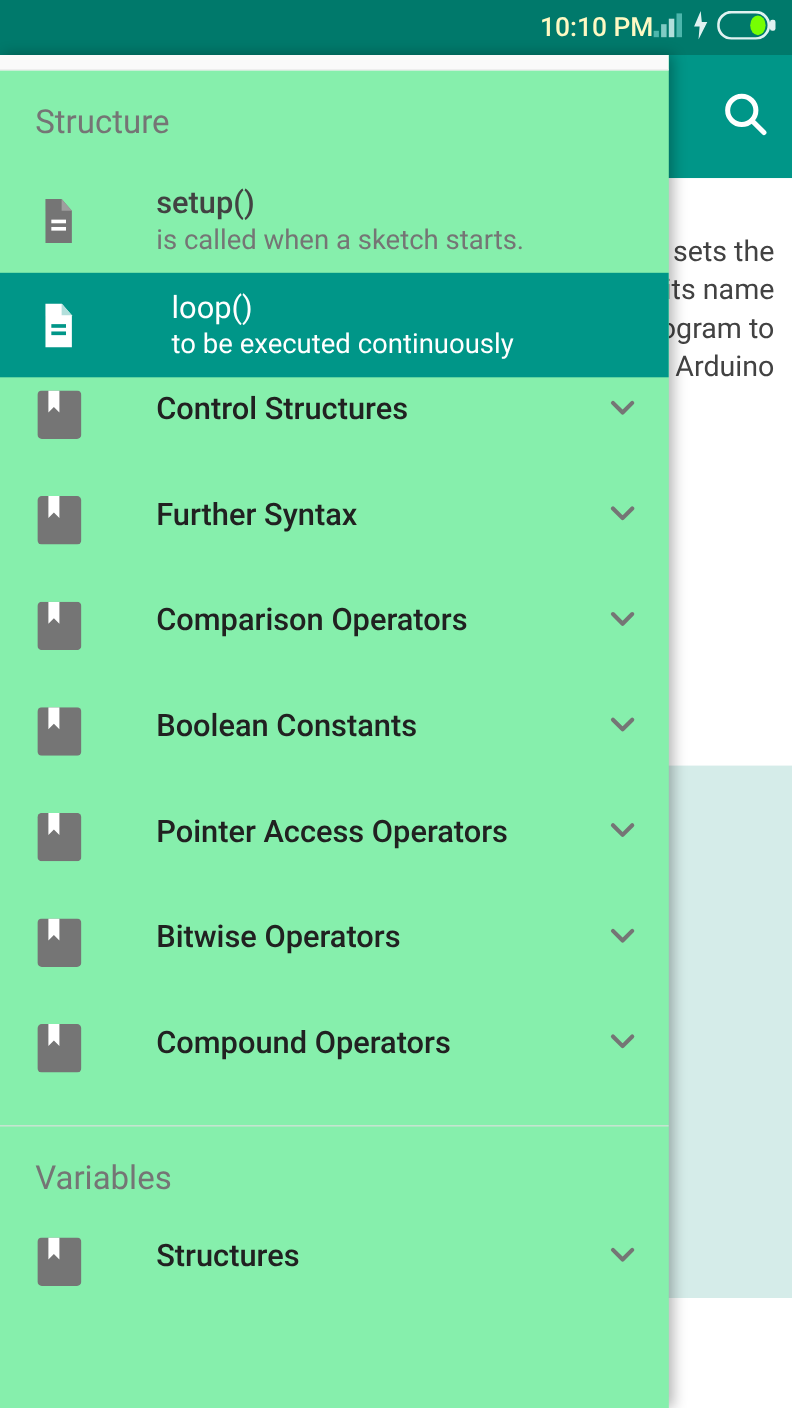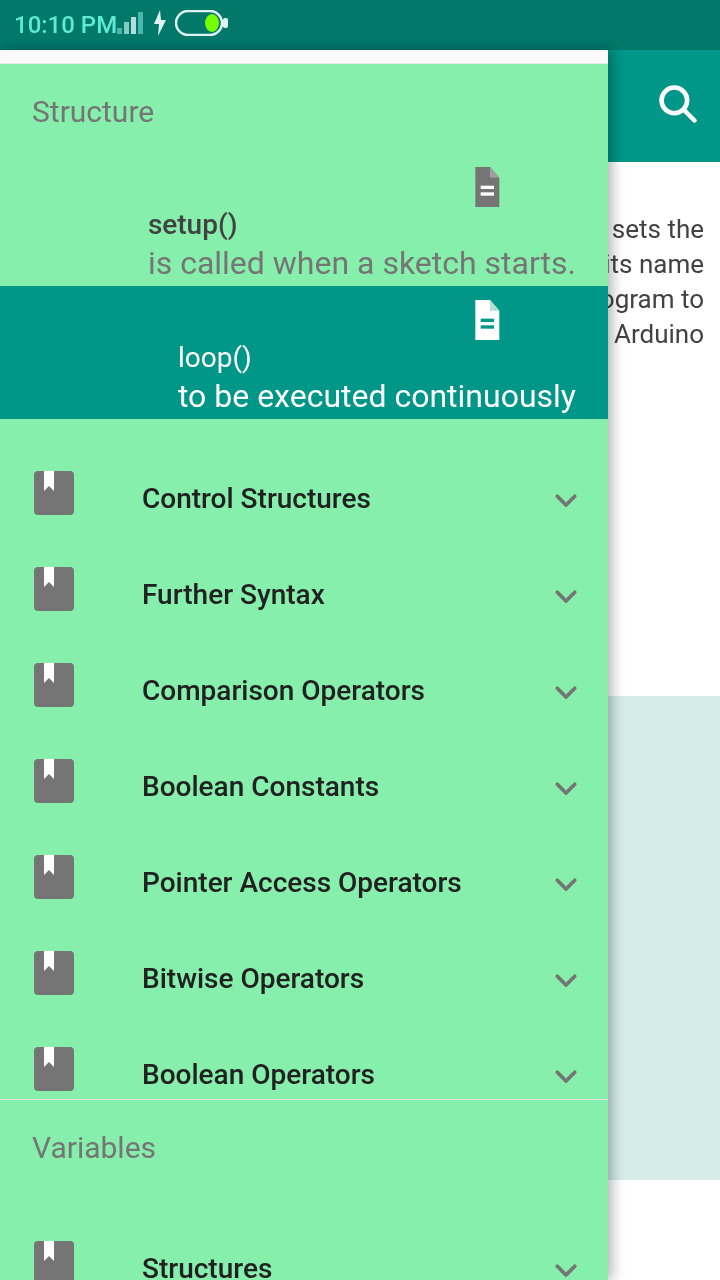--- a/index.html
+++ b/index.html
@@ -3,23 +3,23 @@
   <meta charset="utf-8">
   <style>
     * { margin: 0; padding: 0; box-sizing: border-box; }
     html, body { width: 720px; height: 1280px; overflow: hidden; font-family: Roboto, "Helvetica Neue", Arial, sans-serif; background: #fff; }
     
     .status-bar {
       height: 50px;
       background: #00796b;
       display: flex;
       align-items: center;
-      justify-content: flex-start;
+      justify-content: flex-end;
       padding: 0 14px;
-      color: #5eead4;
+      color: #fef9c3;
     }
     .status-time { font-size: 24px; font-weight: 500; }
     .status-icons { display: flex; align-items: center; gap: 8px; }
     
     .main-area {
       position: relative;
       height: 1230px;
     }
     
     .toolbar {
@@ -74,41 +74,40 @@
     
     .section-header {
       padding: 30px 32px 24px 32px;
       color: #757575;
       font-size: 30px;
       font-weight: 400;
     }
     
     .doc-item {
       display: flex;
-      align-items: flex-end;
-      padding: 14px 32px 1px 34px;
+      align-items: center;
+      padding: 14px 32px 12px 34px;
       min-height: 84px;
-      flex-direction: column;
-    }
-    .doc-item.selected { background: #009688; }
+    }
+    .doc-item.selected { background: #009688; gap: 14px; }
     .doc-icon {
       width: 36px;
       flex: 0 0 36px;
       margin-right: 72px;
       display:flex; align-items:center; justify-content:center;
     }
     .doc-texts { flex: 1; }
     .doc-title { font-size: 28px; font-weight: 500; color: #424242; line-height: 1.25; }
-    .doc-sub   { font-size: 32px; color: #757575; line-height: 1.35; }
+    .doc-sub   { font-size: 25px; color: #757575; line-height: 1.35; }
     .doc-item.selected .doc-title { color: #fff; font-weight: 400; }
     .doc-item.selected .doc-sub   { color: #fff; }
     
     .cat-item {
       display: flex;
-      align-items: flex-end;
+      align-items: flex-start;
       padding: 12px 24px 0 34px;
       height: 96px;
     }
     .cat-icon {
       width: 40px;
       flex: 0 0 40px;
       margin-right: 68px;
       display:flex; align-items:center; justify-content:center;
     }
     .cat-title { flex: 1; font-size: 28px; font-weight: 500; color: #212121; }
@@ -289,21 +288,21 @@
               </svg>
             </span>
           </div>
           <div class="cat-item">
             <span class="cat-icon">
               <svg width="40" height="44" viewBox="0 0 40 44">
                 <rect x="0" y="0" width="40" height="44" rx="4" fill="#757575"></rect>
                 <path d="M10 0 H20 V20 L15 15 L10 20 Z" fill="#ffffff"></path>
               </svg>
             </span>
-            <div class="cat-title">Boolean Operators</div>
+            <div class="cat-title">Compound Operators</div>
             <span class="cat-chevron">
               <svg width="30" height="30" viewBox="0 0 24 24" fill="none" stroke="#757575" stroke-width="3" stroke-linecap="round" stroke-linejoin="round">
                 <polyline points="5 9 12 16 19 9"></polyline>
               </svg>
             </span>
           </div>
         </div>
 
       <div class="section-divider"></div>
 

